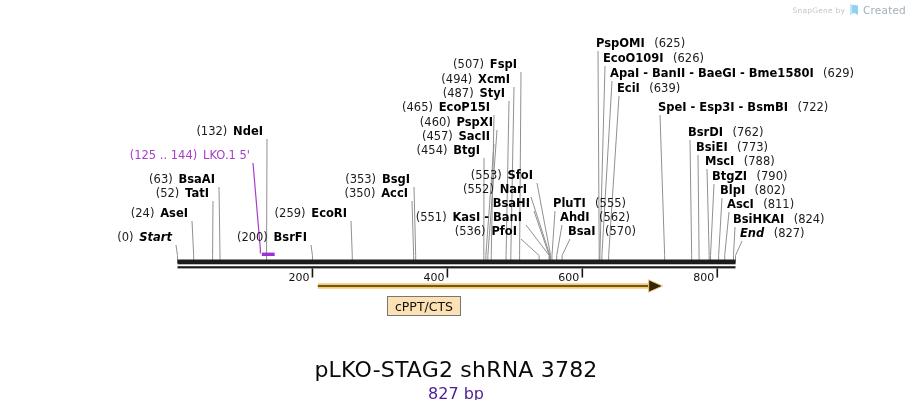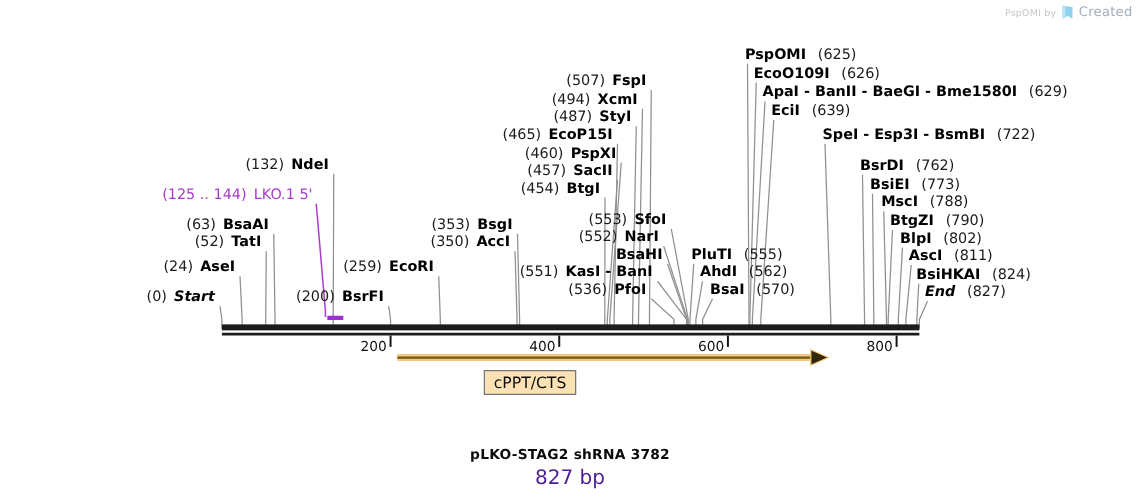--- a/index.html
+++ b/index.html
@@ -3,30 +3,30 @@
 <meta charset="utf-8">
 <style>
   html,body{margin:0;padding:0;background:#fff;}
   .stage{position:relative;width:912px;height:400px;background:#ffffff;overflow:hidden;
          font-family:"DejaVu Sans","Liberation Sans",sans-serif;}
   .map-svg{position:absolute;left:0;top:0;}
   .watermark{position:absolute;top:4px;right:6px;display:flex;align-items:center;gap:4px;}
   .created-by{font-size:7.5px;color:#c3c7cb;letter-spacing:.2px;}
   .brand{font-size:10.5px;color:#a2afbb;font-weight:500;letter-spacing:.2px;}
   .title-block{position:absolute;left:177px;top:357px;width:558px;text-align:center;}
-  .plasmid-title{font-size:11px;font-weight:bold;color:#0a0a0a;letter-spacing:.2px;}
+  .plasmid-title{font-size:22px;font-weight:normal;color:#0a0a0a;letter-spacing:.2px;}
   .plasmid-length{font-size:16px;color:#4c1d95;margin-top:2px;}
 </style>
 </head>
 <body>
 
 <div class="stage">
 
   <div class="watermark">
-    <span class="created-by">PspOMI by</span>
+    <span class="created-by">SnapGene by</span>
     <svg width="10" height="12" viewBox="0 0 10 12">
       <polygon points="1,0.5 9,1.5 9,11 5,8.8 1,11" fill="#8ed2f0"></polygon>
       <polygon points="1,0.5 3.2,0.8 3.2,9.8 1,11" fill="#bfe6f7"></polygon>
     </svg>
     <span class="brand">Created</span>
   </div>
 
   <svg id="map-svg" class="map-svg" width="912" height="400" viewBox="0 0 912 400">
       <polyline points="176,245 177.5,255.5 177.5,263" fill="none" stroke="#909090" stroke-width="1"></polyline>
       <polyline points="192,221 193.69347037484886,255.5 193.69347037484886,263" fill="none" stroke="#909090" stroke-width="1"></polyline>

